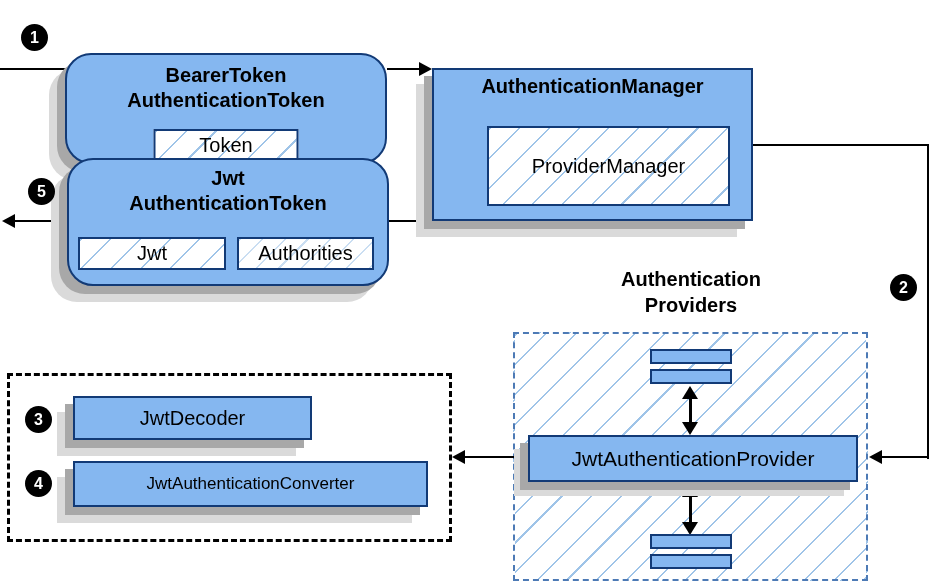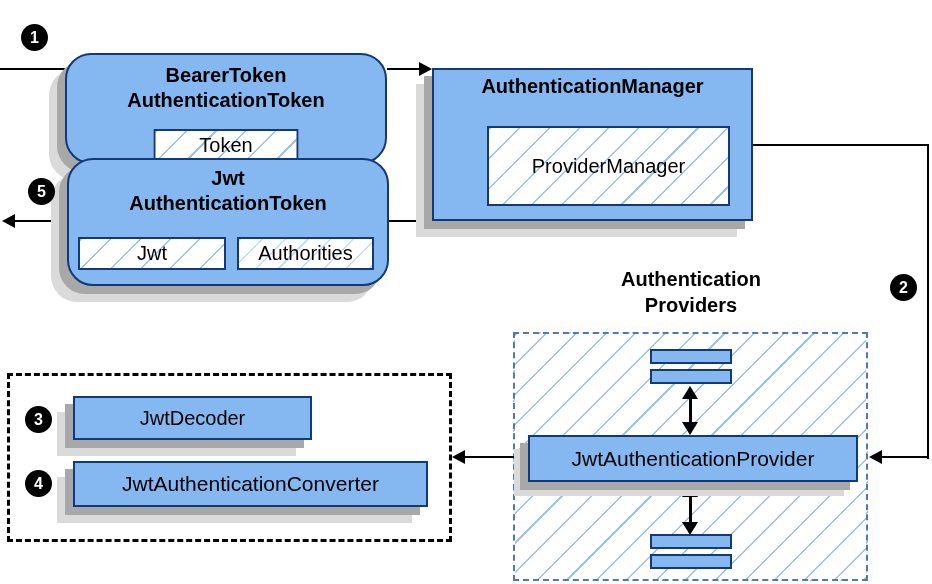--- a/index.html
+++ b/index.html
@@ -56,21 +56,21 @@
   .jwttok-box   { left:67px;  top:158px; width:322px; height:128px; padding-top:6px; }
   .jwt-chip     { left:9px;   top:77px;  width:148px; height:33px; }
   .auth-chip    { left:168px; top:77px;  width:137px; height:33px; }
 
   .providers-title { position:absolute; left:513px; top:266px; width:356px; font-size:20px; line-height:26px; }
   .providers-box   { left:513px; top:332px; width:355px; height:249px; }
   .provider-bar    { left:528px; top:435px; width:330px; height:47px; font-size:21px; }
 
   .decoder-box   { left:7px;  top:373px; width:445px; height:169px; }
   .decoder-bar   { left:73px; top:396px; width:239px; height:44px; font-size:20px; }
-  .converter-bar { left:73px; top:461px; width:355px; height:46px; font-size:21px; }
+  .converter-bar { left:73px; top:461px; width:355px; height:46px; font-size:17px; }
 
   .bar-t1 { left:650px; top:349px; }
   .bar-t2 { left:650px; top:369px; }
   .bar-b1 { left:650px; top:534px; }
   .bar-b2 { left:650px; top:554px; }
 
   .badge-1 { left:21px;  top:24px;  }
   .badge-2 { left:890px; top:274px; }
   .badge-3 { left:25px;  top:406px; }
   .badge-4 { left:25px;  top:470px; }

